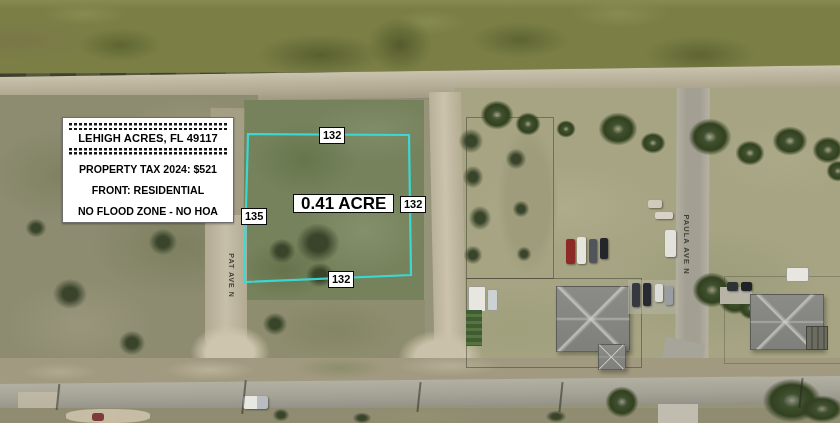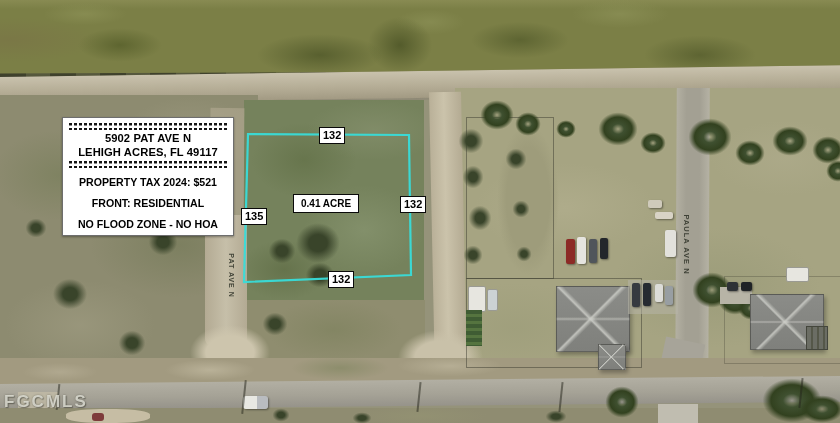--- a/index.html
+++ b/index.html
@@ -122,21 +122,21 @@
   .car{position:absolute;border-radius:2px;box-shadow:1px 1px 2px rgba(0,0,0,.4);}
   .van-bottom{left:243px;top:396px;width:25px;height:13px;border-radius:3px;
     background:linear-gradient(90deg,#e8e8e3 55%,#b9bcc0 55%);box-shadow:1px 1px 2px rgba(0,0,0,.4);}
   .red-thing{left:92px;top:413px;width:12px;height:8px;border-radius:3px;background:#7e3b3b;}
   
   .anno-svg{left:0;top:0;width:840px;height:423px;pointer-events:none;}
   .dim{
     position:absolute;background:#fff;border:1.5px solid #0a0a0a;color:#000;
     font-weight:700;font-size:11px;line-height:13px;padding:1px 3px;white-space:nowrap;
   }
-  .acre{padding:2px 7px;font-size:10px;}
+  .acre{padding:2px 7px;font-size:17px;}
   .info-box{
     left:62px;top:117px;width:172px;box-sizing:border-box;
     background:#fff;border:1px solid #6e6e6e;box-shadow:0 1px 2px rgba(0,0,0,.35);
     padding:3px 5px 4px;color:#000;text-align:center;font-weight:700;
   }
   .dash-sep{height:7px;margin:2px 1px;
     background:
       repeating-linear-gradient(90deg,#141414 0 3px,transparent 3px 5px) top/100% 2.5px no-repeat,
       repeating-linear-gradient(90deg,#141414 0 3px,transparent 3px 5px) bottom/100% 2.5px no-repeat;}
   .addr{font-size:11.2px;line-height:13.5px;letter-spacing:.1px;}
@@ -267,26 +267,24 @@
   </svg>
 
   <div class="dim" style="left:319px;top:127px;">132</div>
   <div class="dim" style="left:241px;top:208px;">135</div>
   <div class="dim" style="left:400px;top:196px;">132</div>
   <div class="dim" style="left:328px;top:271px;">132</div>
   <div class="dim acre" style="left:293px;top:194px;">0.41 ACRE</div>
 
   <div class="abs info-box">
     <div class="dash-sep"></div>
-    <div class="addr">5902 PAT AVE N</div>
     <div class="addr">LEHIGH ACRES, FL 49117</div>
     <div class="dash-sep"></div>
     <div class="detail">PROPERTY TAX 2024: $521</div>
     <div class="detail">FRONT: RESIDENTIAL</div>
     <div class="detail">NO FLOOD ZONE - NO HOA</div>
   </div>
 
   <div class="street-label" style="left:196px;top:272px;width:70px;font-size:7px;">PAT AVE N</div>
   <div class="street-label" style="left:646px;top:240px;width:80px;font-size:7.5px;">PAULA AVE N</div>
 
-  <div class="abs watermark">FGCMLS</div>
 
 </div>
 
 </body></html>

